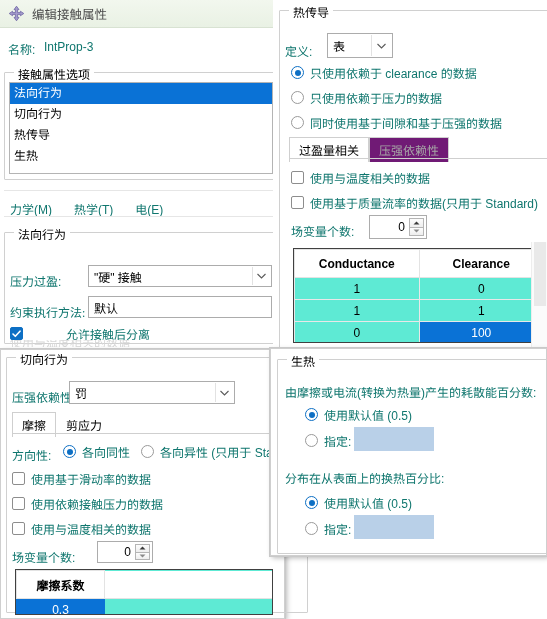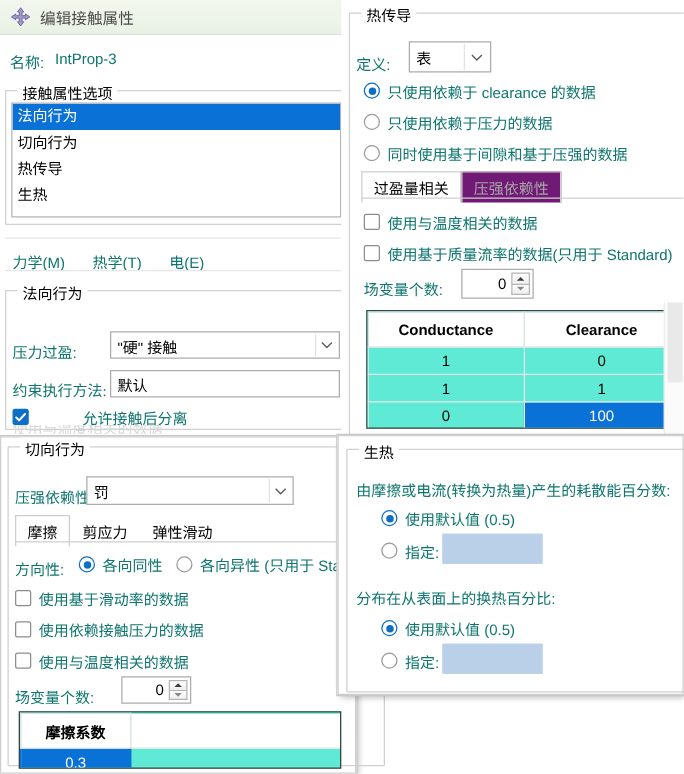--- a/index.html
+++ b/index.html
@@ -189,21 +189,20 @@
     <span class="arrow">
       <svg width="9" height="6" viewBox="0 0 9 6">
           <path d="M0.5 1 L4.5 5 L8.5 1" fill="none" stroke="#5a5a5a" stroke-width="1.1"></path>
         </svg>
     </span>
   </div>
 
   <div class="tabstrip" style="left:11px;top:62px;">
     <div class="tab active">摩擦</div>
     <div class="tab">剪应力</div>
-    <div class="tab">弹性滑动</div>
   </div>
   <div class="divider" style="left:11px;top:83px;width:274px;background:#cfcfcf;"></div>
 
   <div class="lbl" style="position:absolute;left:11px;top:96px;">方向性:</div>
   <div class="rad" style="left:62px;top:93px;">
     <span class="ring on"></span>
     <span class="lbl">各向同性</span>
   </div>
   <div class="rad" style="left:140px;top:93px;">
     <span class="ring"></span>

